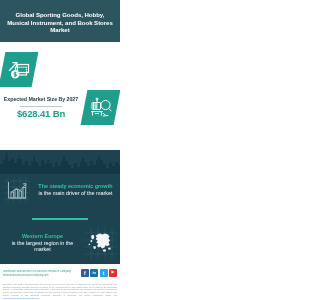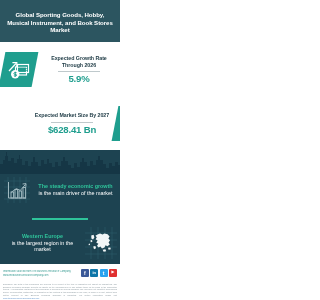--- a/index.html
+++ b/index.html
@@ -54,21 +54,21 @@
 
   .stat-row {
     position: absolute;
     left: 0;
     width: 120px;
     height: 50px;
     display: flex;
     align-items: center;
   }
   .stat-row.row1 { top: 3px; }
-  .stat-row.row2 { top: 57px; padding-left: 31px; }
+  .stat-row.row2 { top: 41px; }
 
   .para-icon {
     width: 38px;
     height: 40px;
     flex: 0 0 38px;
     position: relative;
   }
   .para-shape {
     position: absolute;
     left: 2px; top: 2px;
@@ -300,25 +300,20 @@
               <path d="M9.2 13.7 L9.2 18.7" stroke="#1f9e8e" stroke-width="1"></path>
               <path d="M10.5 14.7 Q7.9 14.1 7.9 15.5 Q7.9 16.6 10.5 16.8 Q10.8 18 9.2 18.1 Q8.1 18.1 7.8 17.5" stroke="#1f9e8e" stroke-width="1"></path>
             </g>
             <g stroke="#1f9e8e" stroke-width="0.7">
               <path d="M12 8.6 H22"></path>
                 <path d="M12 10.6 H22"></path>
                 <path d="M12 12.6 H22"></path>
             </g>
           </svg>
         </div>
-      </div>
-      <div class="stat-text">
-        <div class="stat-label">Expected Growth Rate Through 2026</div>
-        <div class="stat-rule"></div>
-        <div class="stat-value">5.9%</div>
       </div>
     </div>
 
     <div class="stat-row row2">
       <div class="stat-text">
         <div class="stat-label">Expected Market Size By 2027</div>
         <div class="stat-rule"></div>
         <div class="stat-value">$628.41 Bn</div>
       </div>
       <div class="para-icon">

